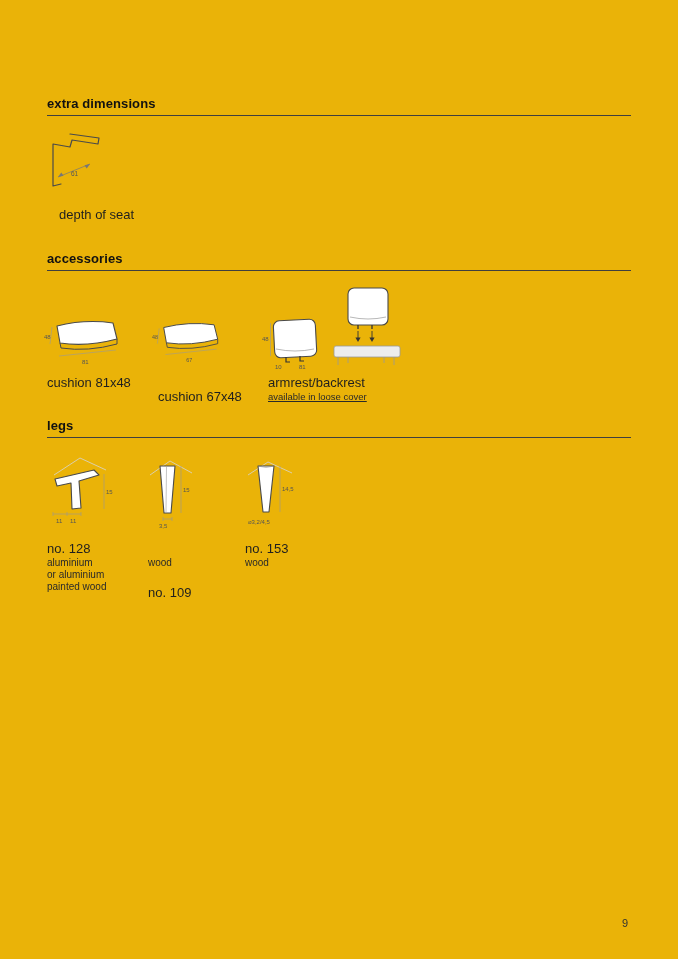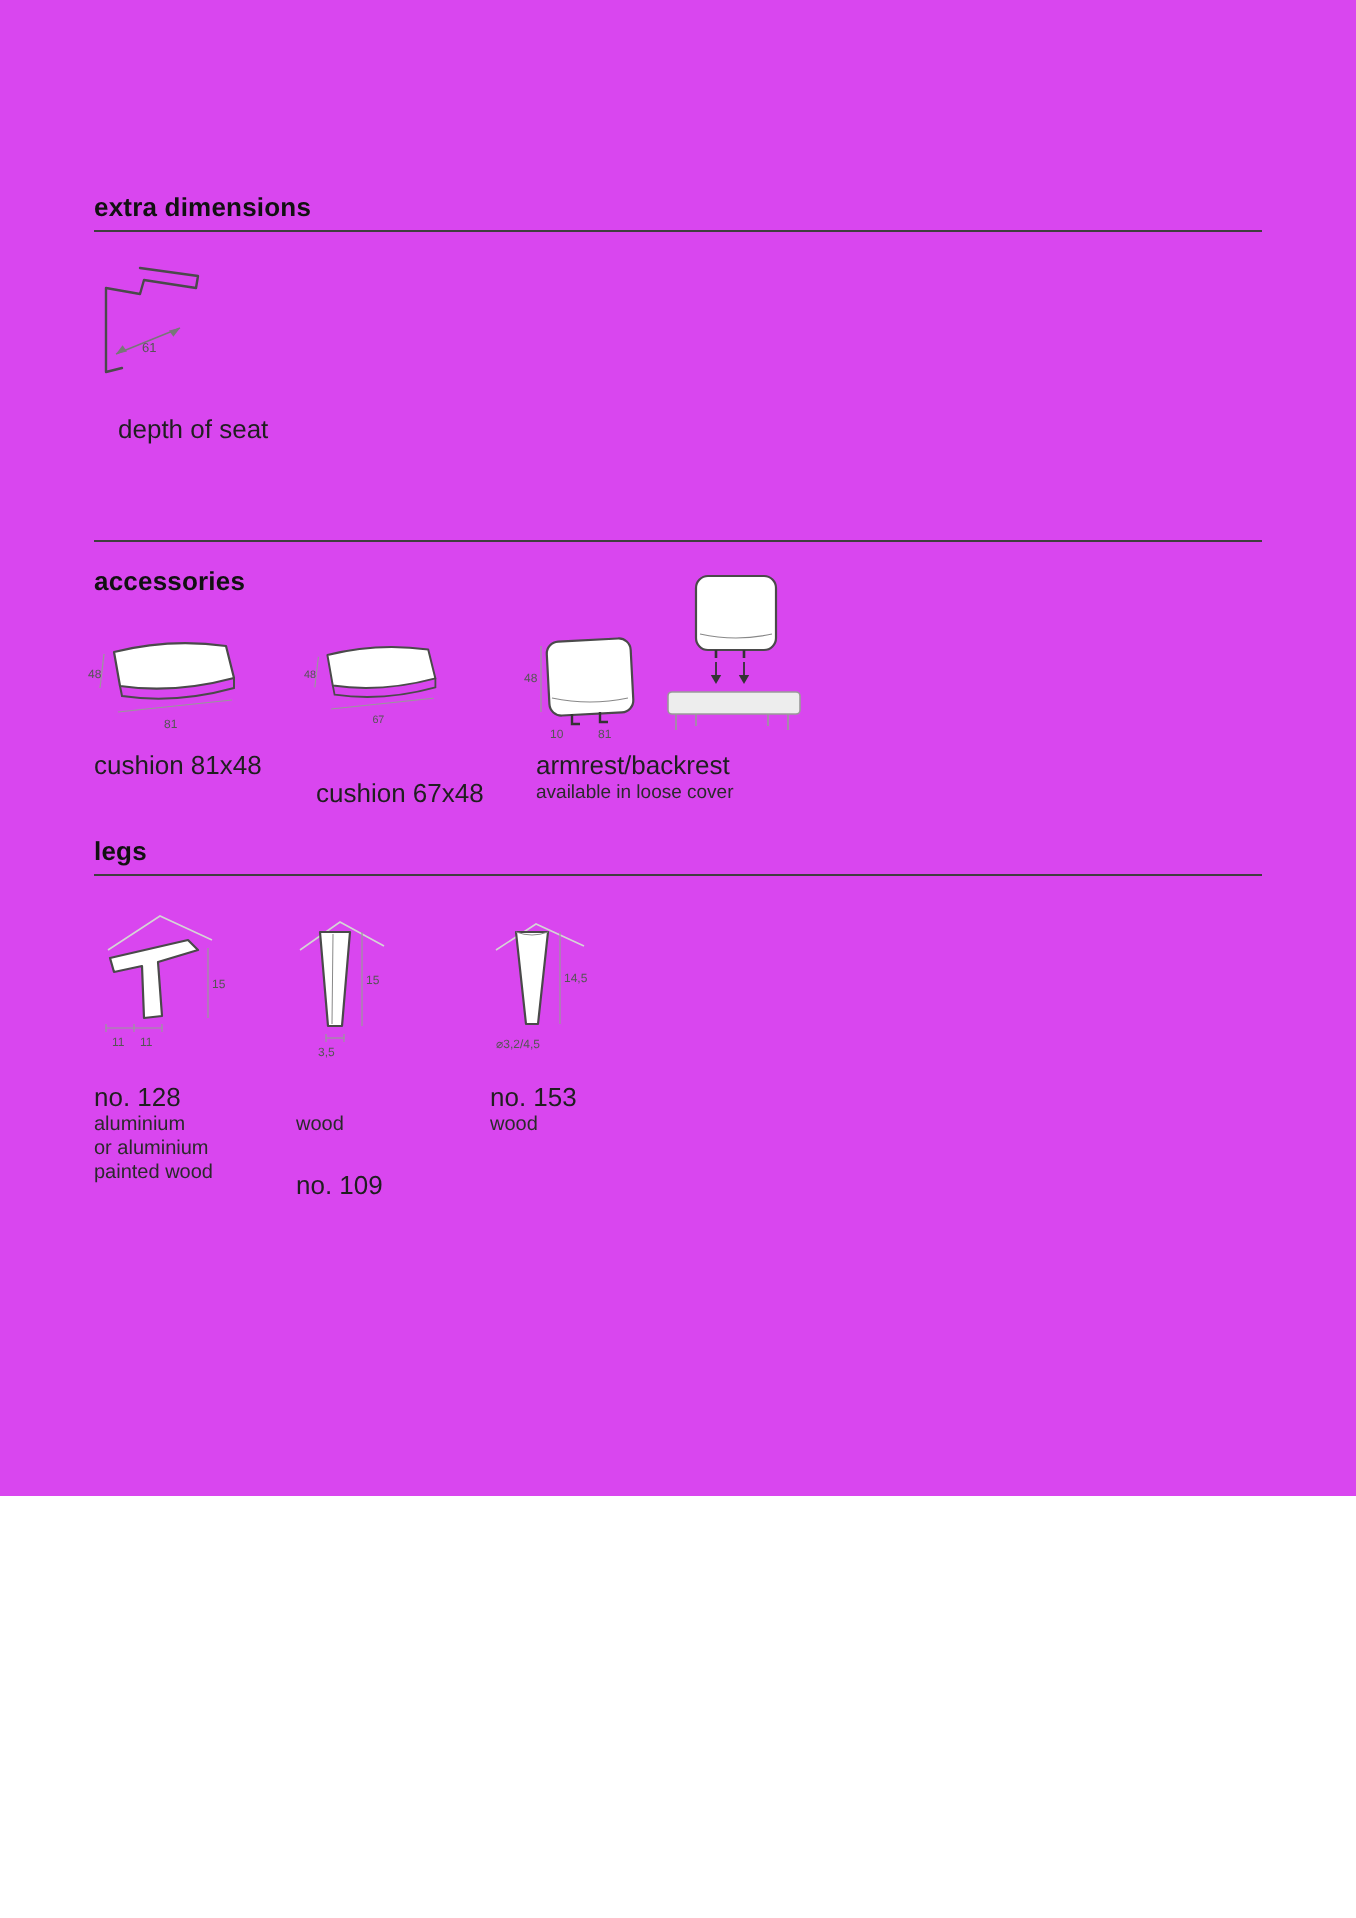--- a/index.html
+++ b/index.html
@@ -1,36 +1,36 @@
 <!DOCTYPE html>
 <html><head>
 <meta charset="utf-8">
 <style>
   * { margin:0; padding:0; box-sizing:border-box; }
   html,body { background:#ffffff; }
   .page {
     position:relative;
-    width:678px; height:748px;
-    background:#d946ef;
+    width:678px; height:959px;
+    background:#eab308;
     font-family:"Liberation Sans", sans-serif;
     color:#1c1c1c;
     overflow:hidden;
   }
   .section-title {
     position:absolute; left:47px;
     font-size:13px; font-weight:bold; color:#111;
     letter-spacing:0.1px;
   }
   .rule {
     position:absolute; left:47px; width:584px;
     border:none; border-top:1px solid #3f3f3f; height:0;
   }
   .fig { position:absolute; }
   .cap { position:absolute; font-size:13px; color:#1f1f1f; }
-  .note { position:absolute; font-size:9.5px; color:#2a2a2a; }
+  .note { position:absolute; font-size:9.5px; color:#2a2a2a;text-decoration:underline; }
   .mat { position:absolute; font-size:10px; color:#2a2a2a; }
   .pagenum { position:absolute; font-size:11px; color:#333; }
   svg text { font-family:"Liberation Sans", sans-serif; fill:#555; }
 </style>
 </head>
 <body>
 
 <div class="page">
 
   <h2 class="section-title" style="top:96px;">extra dimensions</h2>
@@ -40,21 +40,21 @@
     <svg width="60" height="70" viewBox="0 0 60 70">
       <path d="M25 5 L54 9 L53 15 L27 11 L25 18 L8 15 L8 57 L16 55" fill="none" stroke="#4a4a4a" stroke-width="1.2" stroke-linejoin="round" stroke-linecap="round"></path>
       <line x1="13" y1="48" x2="45" y2="35" stroke="#777" stroke-width="0.7"></line>
       <path d="M13 48 l5.5 -1.2 -2.2 -3.2 z" fill="#777"></path>
       <path d="M45 35 l-5.5 1.2 2.2 3.2 z" fill="#777"></path>
       <text x="26" y="47" font-size="6.5">61</text>
     </svg>
   </div>
   <div class="cap" style="left:59px; top:207px;text-align:right;">depth of seat</div>
 
-  <h2 class="section-title" style="top:251px;margin-top:32px;">accessories</h2>
+  <h2 class="section-title" style="top:251px;">accessories</h2>
   <hr class="rule" style="top:270px;">
 
   <div class="fig" style="left:44px; top:316px;">
     <svg width="80" height="50" viewBox="0 0 80 50">
       <path d="M13 10 Q41 3 69 7 L73 23 Q43 31 16 27 Z" fill="#fff" stroke="#4a4a4a" stroke-width="1.1" stroke-linejoin="round"></path>
       <path d="M16 27 L17 32 Q44 36 73 28 L73 23" fill="none" stroke="#4a4a4a" stroke-width="1"></path>
       <line x1="8" y1="11" x2="6" y2="28" stroke="#999" stroke-width="0.6"></line>
       <text x="0" y="23" font-size="6">48</text>
       <line x1="15" y1="40" x2="72" y2="34" stroke="#999" stroke-width="0.6"></line>
       <text x="38" y="48" font-size="6">81</text>

